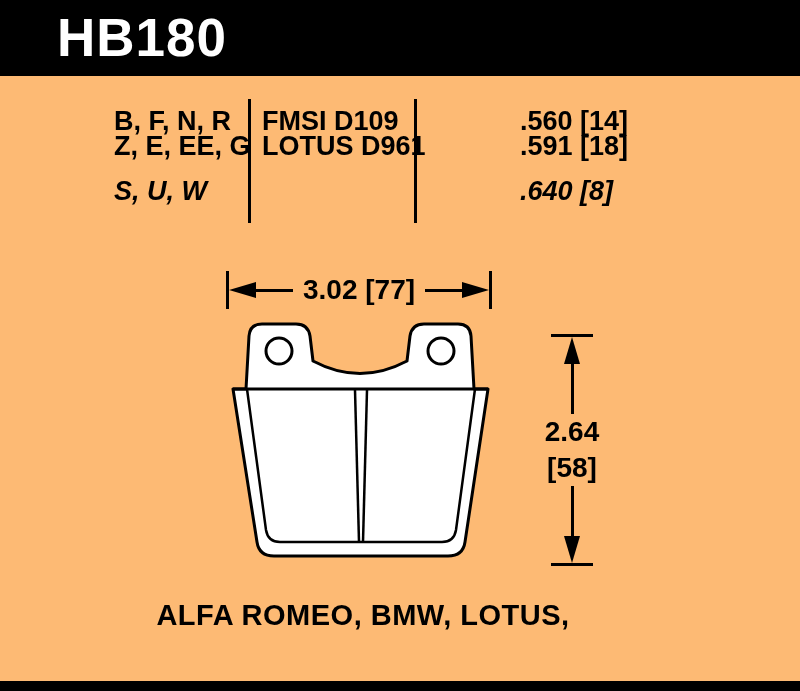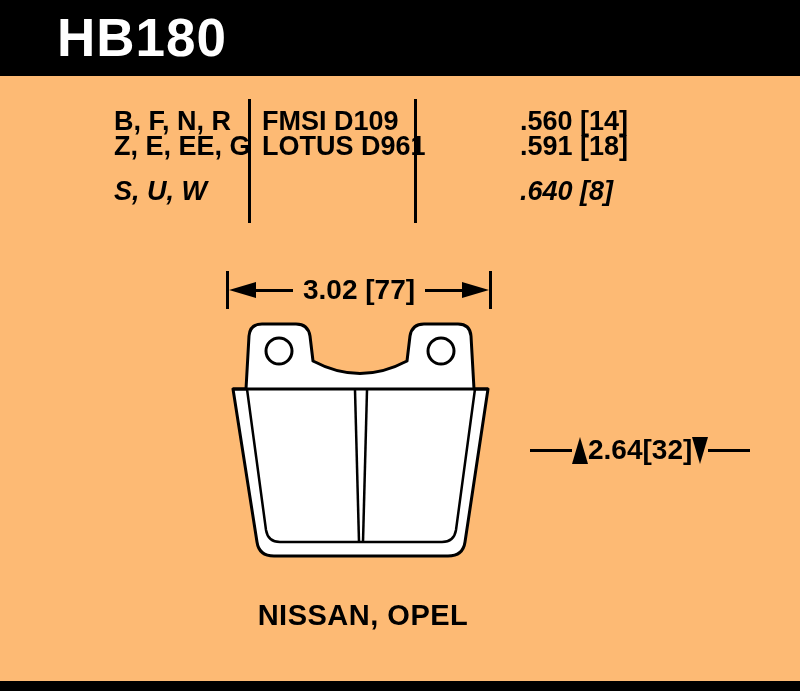--- a/index.html
+++ b/index.html
@@ -80,21 +80,21 @@
     padding: 0 10px;
     font-size: 28px;
     white-space: nowrap;
   }
   
   .vdim {
     position: absolute;
     left: 530px; top: 334px;
     width: 84px; height: 232px;
     display: flex;
-    flex-direction: row;
+    flex-direction: column;
     align-items: center;
   }
   .vdim .endbar { width: 42px; height: 3px; background: #000; flex: 0 0 auto; }
   .vdim .shaft { width: 3px; flex: 1 1 auto; background: #000; }
   .arrow-up {
     width: 0; height: 0; flex: 0 0 auto;
     border-left: 8px solid transparent;
     border-right: 8px solid transparent;
     border-bottom: 27px solid #000;
   }
@@ -206,25 +206,25 @@
 
     <circle cx="61" cy="35" r="13" fill="#ffffff" stroke="#000000" stroke-width="3"></circle>
     <circle cx="223" cy="35" r="13" fill="#ffffff" stroke="#000000" stroke-width="3"></circle>
   </svg>
 
   <div class="vdim">
     <div class="endbar"></div>
     <div class="arrow-up"></div>
     <div class="shaft"></div>
     <div class="dim-label">2.64</div>
-    <div class="dim-label">[32]</div>
+    <div class="dim-label">[58]</div>
     <div class="shaft"></div>
     <div class="arrow-down"></div>
     <div class="endbar"></div>
   </div>
 
   <div class="applications">
-    <div>NISSAN, OPEL</div>
+    <div>ALFA ROMEO, BMW, LOTUS,</div>
   </div>
 
   <div class="footer-bar"></div>
 
 </div>
 
 </body></html>

